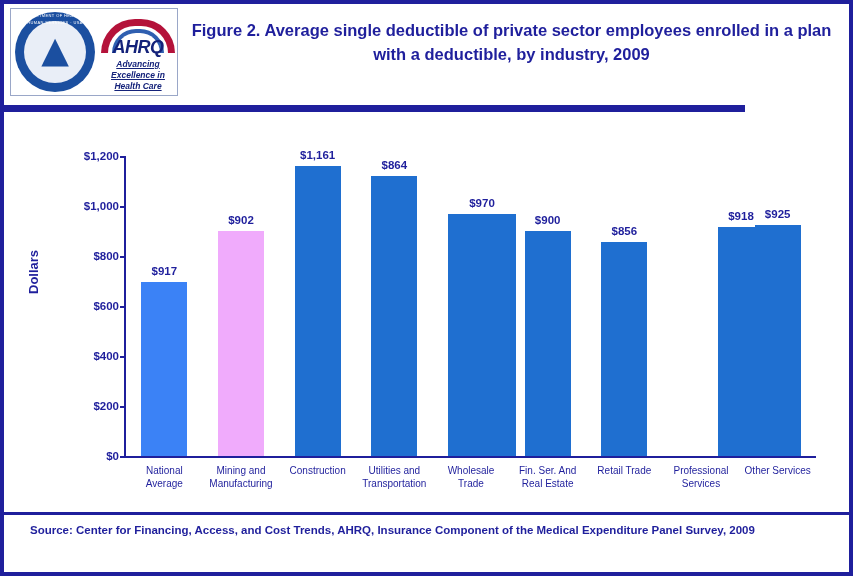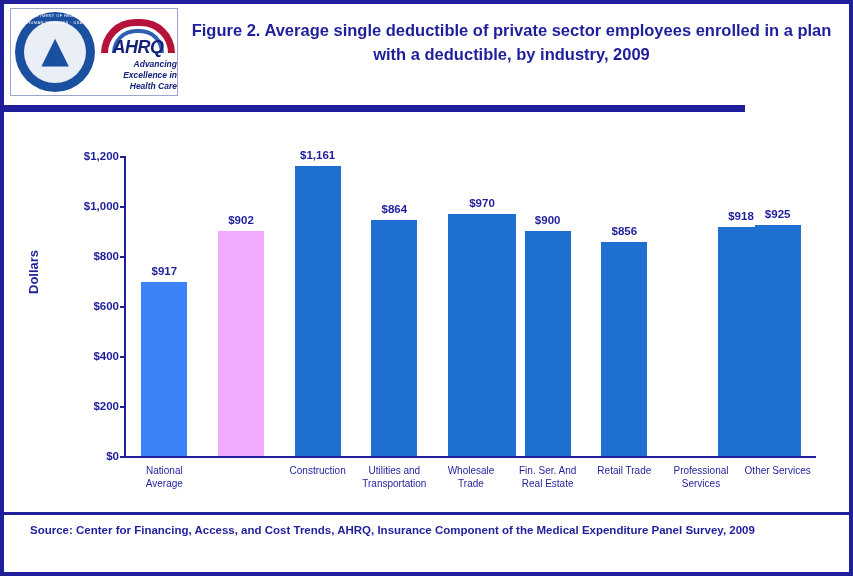--- a/index.html
+++ b/index.html
@@ -118,26 +118,27 @@
     font-weight: bold;
     color: #14227a;
     font-style: italic;
     letter-spacing: -0.5px;
   }
   #ahrq-logo .tagline {
     position: absolute;
     left: 0;
     top: 44px;
     width: 78px;
-    text-align: right;
+    text-align: center;
     font-size: 8.5px;
     line-height: 11px;
     font-style: italic;
     font-weight: bold;
     color: #14227a;
+    text-decoration: underline;
   }
   #figure-title {
     position: absolute;
     left: 180px;
     top: 14px;
     width: 655px;
     text-align: center;
     color: #1f1f9c;
     font-size: 16.5px;
     font-weight: bold;
@@ -289,27 +290,31 @@
         <div class="bar highlight" style="left: 15.3333px; width: 46px; height: 174px; background: #3b82f6;">
           <div class="bar-value">$917</div>
         </div>
         <div class="x-label" style="left: 0px; width: 76.6667px;">
           <div>National</div>
           <div>Average</div>
         </div>
         <div class="bar" style="left: 92px; width: 46px; height: 225.5px; background: #f0abfc;">
           <div class="bar-value">$902</div>
         </div>
+        <div class="x-label" style="left: 76.6667px; width: 76.6667px;">
+          <div>Mining and</div>
+          <div>Manufacturing</div>
+        </div>
         <div class="bar" style="left: 168.667px; width: 46px; height: 290.25px; background: rgb(31, 111, 208);">
           <div class="bar-value">$1,161</div>
         </div>
         <div class="x-label" style="left: 153.333px; width: 76.6667px;">
           <div>Construction</div>
         </div>
-        <div class="bar" style="left: 245.333px; width: 46px; height: 236px; background: rgb(31, 111, 208);">
+        <div class="bar" style="left: 245.333px; width: 46px; height: 280px; background: rgb(31, 111, 208);">
           <div class="bar-value">$864</div>
         </div>
         <div class="x-label" style="left: 230px; width: 76.6667px;">
           <div>Utilities and</div>
           <div>Transportation</div>
         </div>
         <div class="bar" style="left: 322px; width: 68px; height: 242.5px; background: rgb(31, 111, 208);">
           <div class="bar-value">$970</div>
         </div>
         <div class="x-label" style="left: 306.667px; width: 76.6667px;">

